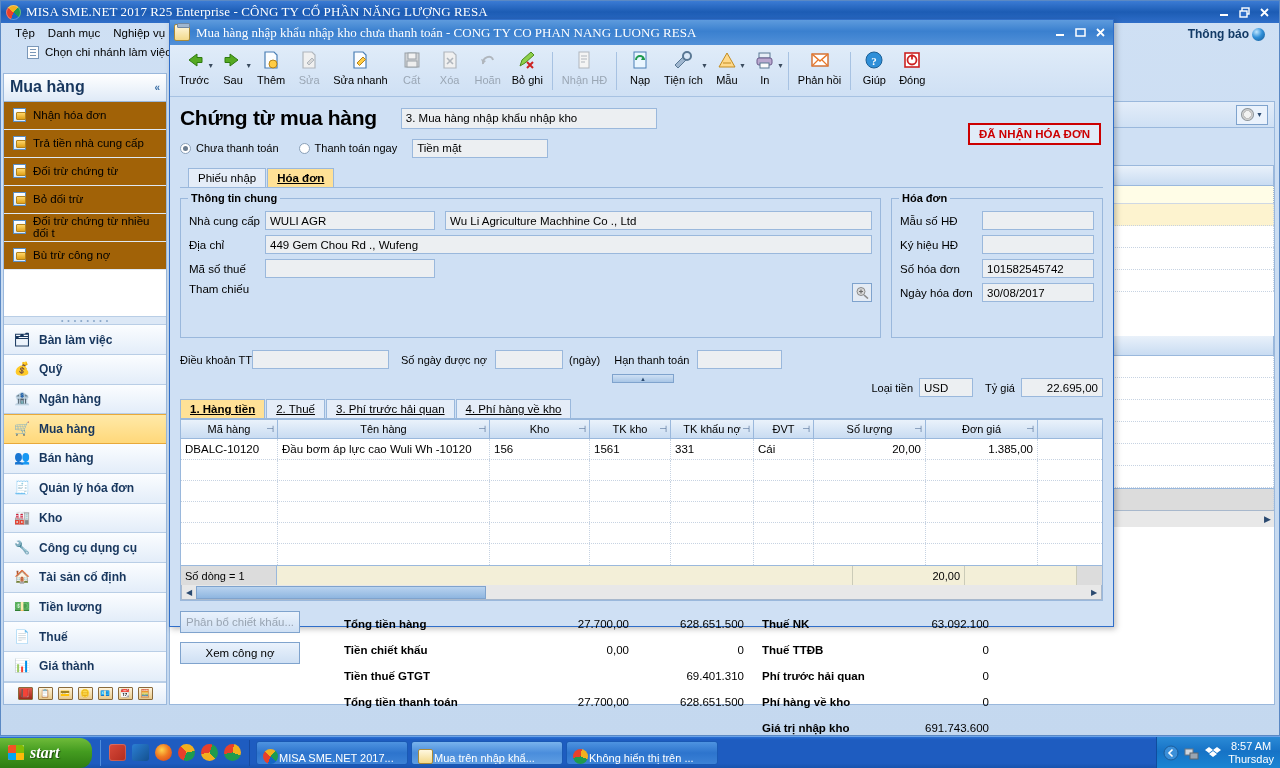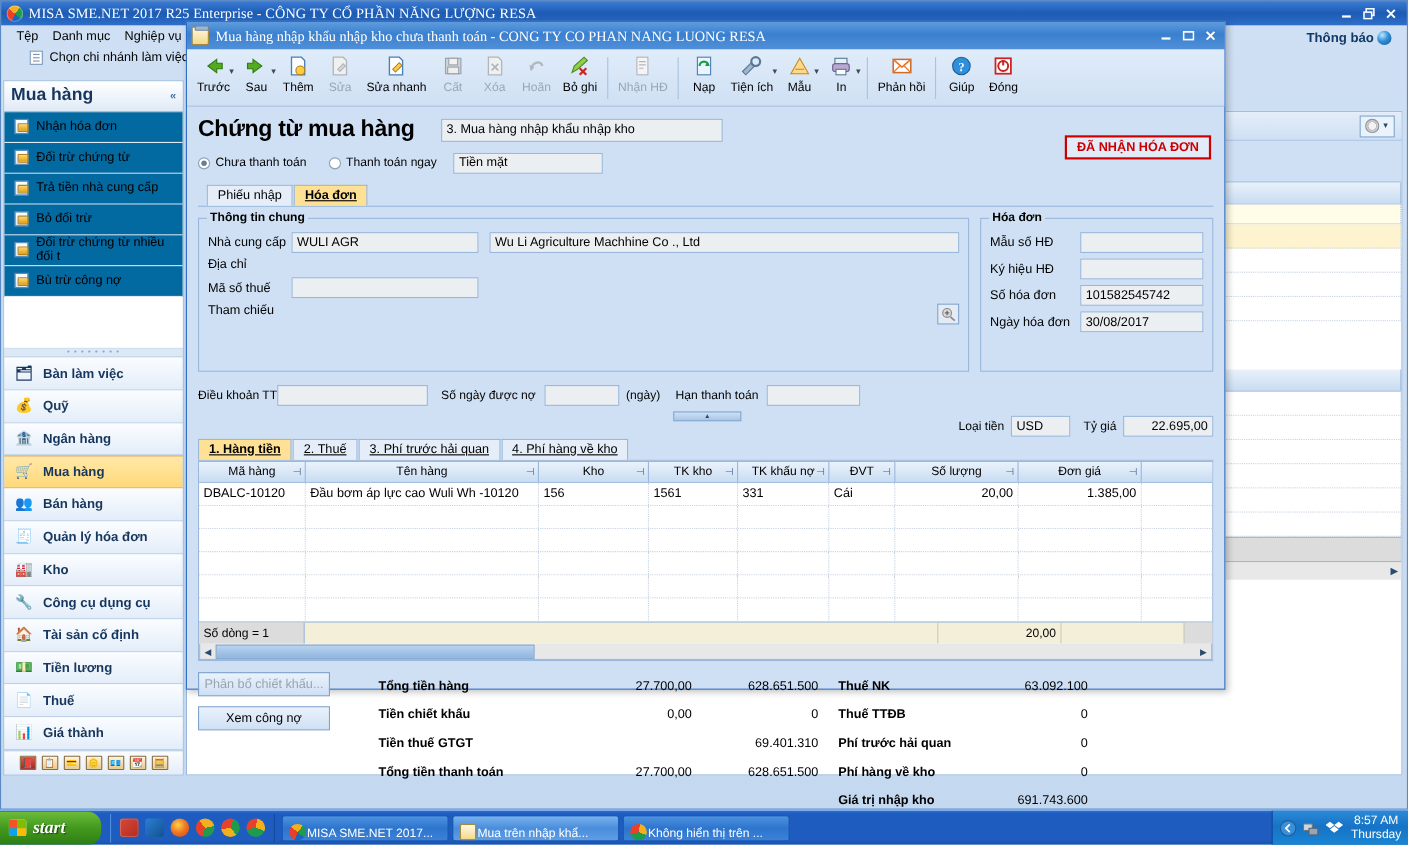--- a/index.html
+++ b/index.html
@@ -94,21 +94,21 @@
   }
   #sidebar-header .collapse { margin-left:auto; color:#3a6ea5; font-size:10px; }
   #sidebar-top-list {
     background: #fff; border-bottom:1px solid #b9cee6;
     padding: 0;
   }
   .side-item {
     height: 28px; display:flex; align-items:center; gap:7px;
     padding-left: 9px; font-size: 11.5px;
     border-bottom: 1px solid #dfe9f4;
-    background:#0369a1;
+    background:#a16207;
   }
   .side-item:last-child { border-bottom: none; }
   .doc-ic {
     width: 13px; height: 14px; flex:none; position: relative;
     background: linear-gradient(180deg,#ffffff,#dbeaf8);
     border: 1px solid #5a8ec4;
   }
   .doc-ic::after {
     content:""; position:absolute; left:2px; bottom:1px; width:8px; height:6px;
     background: linear-gradient(180deg,#ffd66b,#e0a018);
@@ -389,25 +389,25 @@
       <span>Mua hàng</span>
       <span class="collapse">«</span>
     </div>
     <div id="sidebar-top-list">
       <div class="side-item">
         <span class="doc-ic"></span>
         <span>Nhận hóa đơn</span>
       </div>
       <div class="side-item">
         <span class="doc-ic"></span>
-        <span>Đối trừ chứng từ</span>
+        <span>Trả tiền nhà cung cấp</span>
       </div>
       <div class="side-item">
         <span class="doc-ic"></span>
-        <span>Trả tiền nhà cung cấp</span>
+        <span>Đối trừ chứng từ</span>
       </div>
       <div class="side-item">
         <span class="doc-ic"></span>
         <span>Bỏ đối trừ</span>
       </div>
       <div class="side-item">
         <span class="doc-ic"></span>
         <span>Đối trừ chứng từ nhiều đối t</span>
       </div>
       <div class="side-item">
@@ -818,20 +818,21 @@
     <div style="display:flex; gap:10px; margin-top:10px;">
       <div class="fieldset" style="flex:1; height:140px;">
         <span class="legend">Thông tin chung</span>
         <div class="frow">
           <span class="flbl">Nhà cung cấp</span>
           <div class="txt" style="width:170px;">WULI AGR</div>
           <div class="txt" style="flex:1; margin-left:10px;">Wu Li Agriculture Machhine Co ., Ltd</div>
         </div>
         <div class="frow">
           <span class="flbl">Địa chỉ</span>
+          <div class="txt" style="flex:1;">449 Gem Chou Rd ., Wufeng</div>
         </div>
         <div class="frow">
           <span class="flbl">Mã số thuế</span>
           <div class="txt" style="width:170px;"></div>
         </div>
         <div class="frow" style="align-items:flex-start;">
           <span class="flbl">Tham chiếu</span>
           <div style="flex:1;"></div>
           <div style="width:20px;height:19px;border:1px solid #7fa3cd;background:#e4ebf4;display:flex;align-items:center;justify-content:center;">
             <svg width="14" height="13" viewBox="0 0 14 13">

